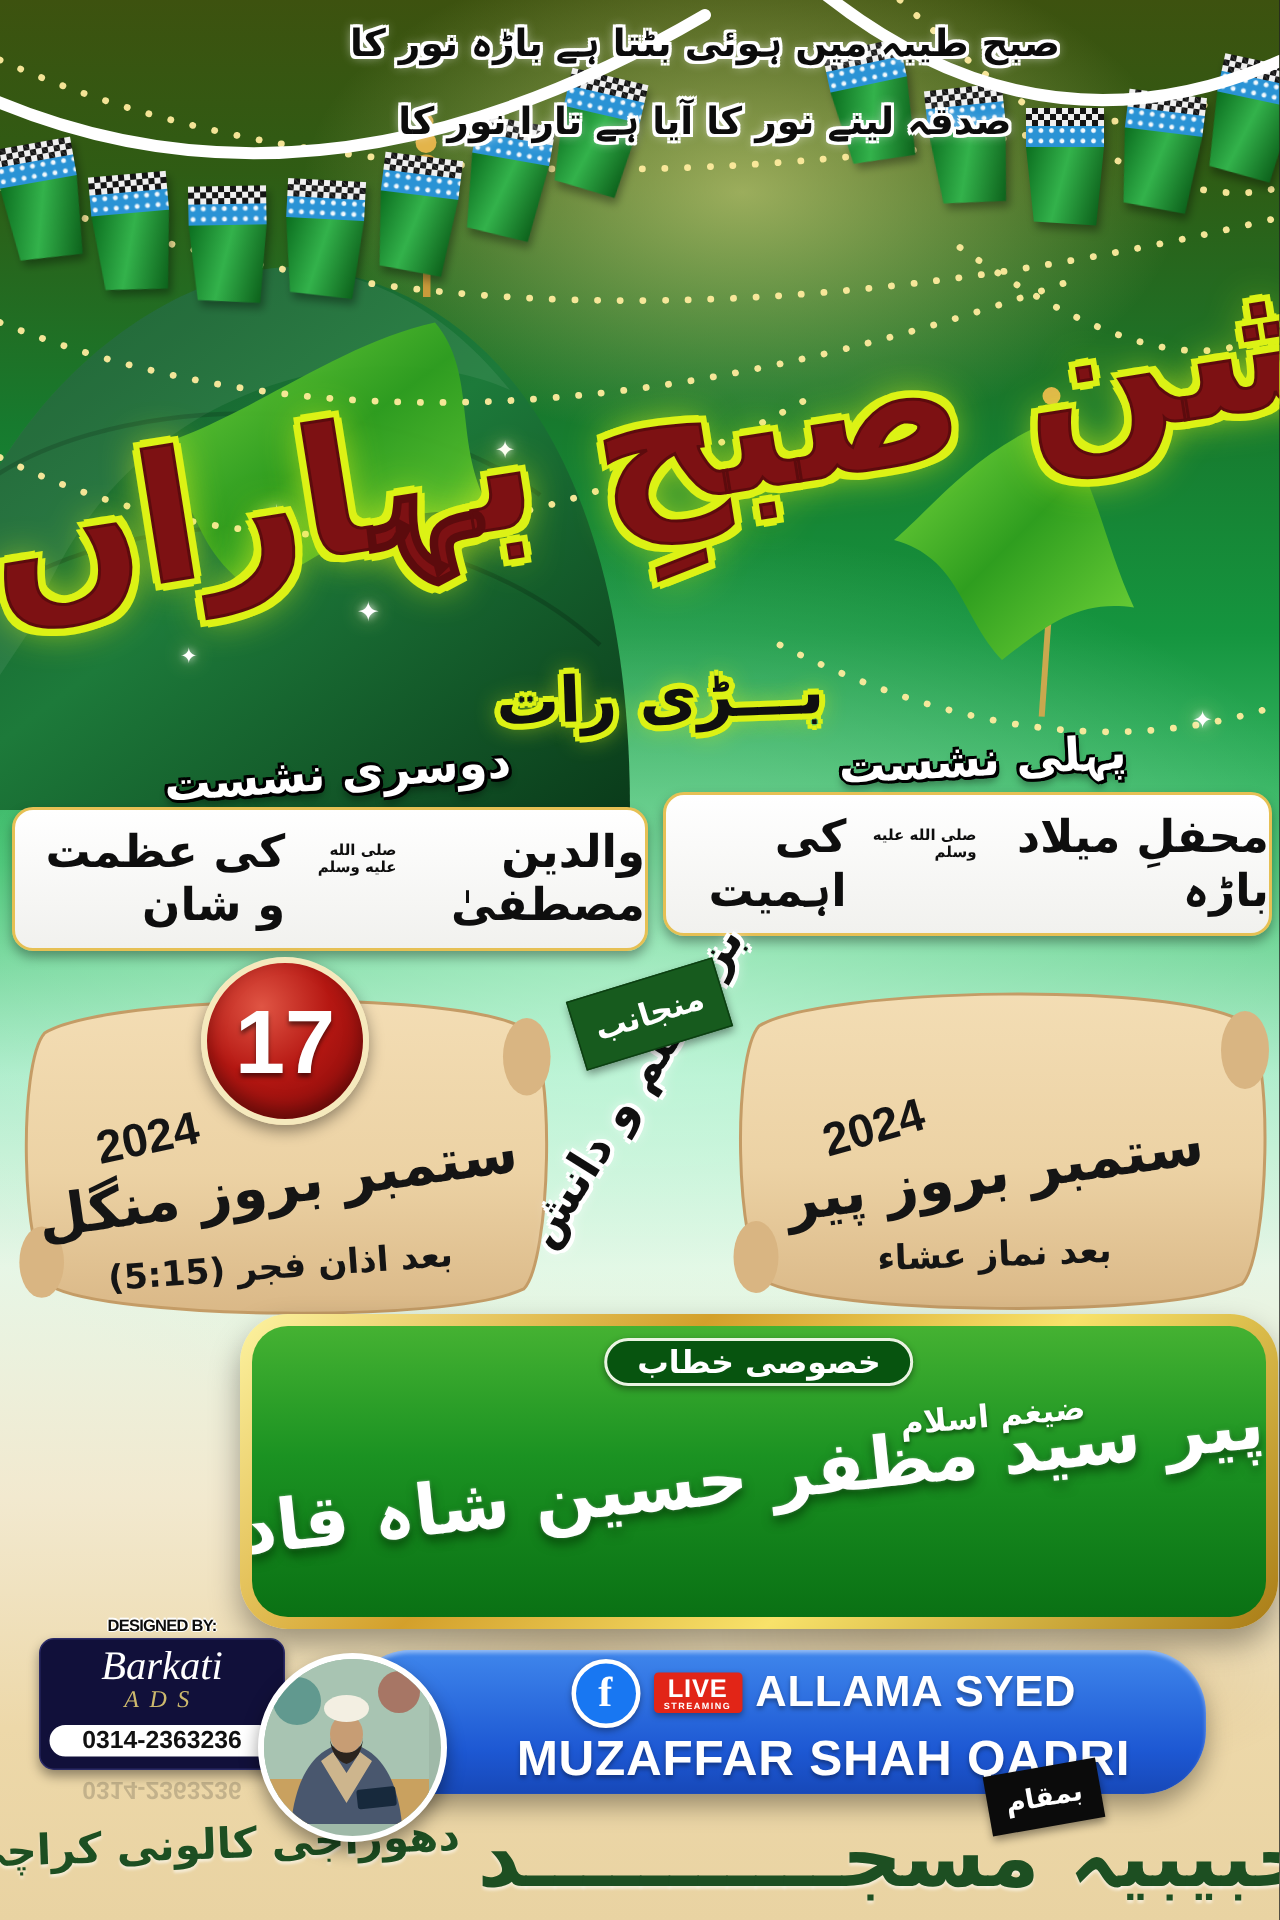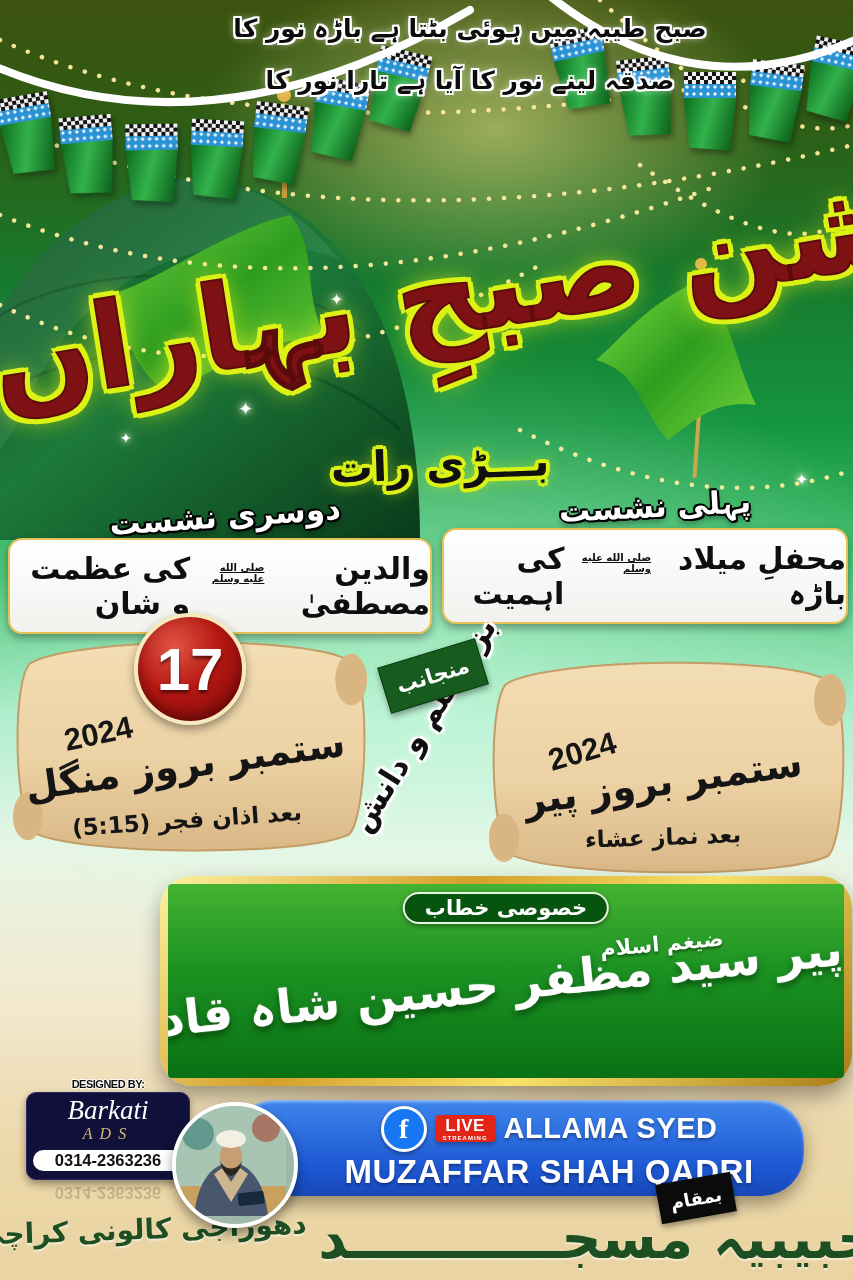--- a/index.html
+++ b/index.html
@@ -36,21 +36,21 @@
   #title-sub{left:240px;top:440px;width:400px;z-index:6;text-align:center;transform:rotate(-2deg);
     font-size:42px;font-weight:bold;color:#101010;
     text-shadow:-4px 0 0 #dcf215,4px 0 0 #dcf215,0 -4px 0 #dcf215,0 4px 0 #dcf215,-3px -3px 0 #dcf215,3px 3px 0 #dcf215,-3px 3px 0 #dcf215,3px -3px 0 #dcf215,0 0 16px rgba(222,243,24,.95);}
 
   
   .sess-head{z-index:6;text-align:center;font-size:31px;font-weight:bold;color:#fff;
     text-shadow:-2px 0 0 #000,2px 0 0 #000,0 -2px 0 #000,0 2px 0 #000,2px 2px 0 #000,-2px -2px 0 #000,0 4px 6px rgba(0,0,0,.45);}
   .sess-box{z-index:6;background:linear-gradient(180deg,#ffffff,#f1f1ee);border:2px solid #e6c054;border-radius:14px;
     box-shadow:0 4px 8px rgba(0,0,0,.35);display:flex;align-items:center;justify-content:center;gap:6px;
     font-size:30px;font-weight:bold;color:#0e0e0e;}
-  .salawat{font-size:10px;transform:translateY(-13px);font-weight:bold;text-decoration:underline;}
+  .salawat{font-size:10px;transform:translateY(-13px);font-weight:bold;}
 
   
   .scroll{z-index:6;}
   .scroll svg{position:absolute;left:0;top:0;}
   .date-circle{position:absolute;width:104px;height:104px;border-radius:50%;
     background:radial-gradient(circle at 35% 28%,#e05544 0%,#b51712 45%,#7c0909 100%);
     border:4px solid #f5e9bd;box-shadow:0 4px 10px rgba(0,0,0,.4), inset 0 -6px 12px rgba(0,0,0,.35);
     display:flex;align-items:center;justify-content:center;
     font-size:60px;font-weight:bold;color:#fff;font-family:"Liberation Sans",sans-serif;
     text-shadow:0 3px 3px rgba(0,0,0,.5);}
@@ -63,21 +63,21 @@
     background:#175b1e;border:1px solid #0c3f12;box-shadow:0 3px 6px rgba(0,0,0,.4);
     display:flex;align-items:center;justify-content:center;color:#fff;font-size:21px;font-weight:bold;}
   #org-name{left:312px;top:700px;width:230px;z-index:6;transform:rotate(-58deg);transform-origin:center;
     text-align:center;font-size:31px;font-weight:bold;color:#101010;letter-spacing:1px;
     text-shadow:-3px 0 0 #fff,3px 0 0 #fff,0 -3px 0 #fff,0 3px 0 #fff,2px 2px 0 #fff,-2px -2px 0 #fff,0 0 10px #fff;}
 
   
   #speaker-wrap{left:160px;top:876px;width:692px;height:210px;z-index:7;border-radius:32px;padding:8px;box-sizing:border-box;
     background:linear-gradient(135deg,#fdf3a0,#d3a02b 35%,#f8e26a 62%,#a97c16 100%);
     box-shadow:0 10px 20px rgba(0,0,0,.35);}
-  #speaker-inner{position:relative;width:100%;height:100%;border-radius:4px;
+  #speaker-inner{position:relative;width:100%;height:100%;border-radius:24px;
     background:linear-gradient(180deg,#45b232 0%,#1b9222 45%,#0a7114 100%);overflow:hidden;}
   #speaker-pill{position:absolute;left:50%;top:8px;transform:translateX(-50%);
     background:#07540f;border:2px solid #eaf4e2;border-radius:22px;padding:2px 20px;
     color:#fff;font-size:21px;font-weight:bold;box-shadow:0 2px 5px rgba(0,0,0,.4);}
   #speaker-small{position:absolute;right:120px;top:48px;color:#fff;font-size:21px;font-weight:bold;transform:rotate(-5deg);
     text-shadow:0 2px 3px rgba(0,40,0,.6);}
   #speaker-name{position:absolute;left:0;right:0;top:72px;text-align:center;transform:rotate(-6deg);
     color:#fff;font-size:47px;font-weight:bold;white-space:nowrap;
     text-shadow:0 4px 7px rgba(0,45,0,.65),0 0 2px rgba(255,255,255,.4);}
 
@@ -283,21 +283,21 @@
         </defs>
       <path d="M28,42 C70,16 310,12 352,40 C372,56 368,196 350,214 C300,238 70,234 32,212 C12,192 10,62 28,42 Z" fill="url(#p1)" stroke="#c49c66" stroke-width="2"></path>
       <ellipse cx="352" cy="58" rx="16" ry="26" fill="#d9b582"></ellipse>
         <ellipse cx="26" cy="196" rx="15" ry="24" fill="#d9b582"></ellipse>
     </svg>
     <div class="yr" style="left:70px;top:92px;transform:rotate(-16deg)">2024</div>
     <div class="dline rtl nowrap" style="left:20px;top:118px;width:330px;transform:rotate(-8deg)">ستمبر بروز پیر</div>
     <div class="tline rtl" style="left:45px;top:182px;width:280px;transform:rotate(-2deg)">بعد نماز عشاء</div>
   </div>
 
-  <div class="abs scroll" style="left:2px;top:621px;width:372px;height:250px">
+  <div class="abs scroll" style="left:2px;top:646px;width:372px;height:250px">
     <svg width="372" height="250" viewBox="0 0 375 250">
       <path d="M28,42 C70,16 310,12 352,40 C372,56 368,196 350,214 C300,238 70,234 32,212 C12,192 10,62 28,42 Z" fill="url(#p1)" stroke="#c49c66" stroke-width="2"></path>
       <ellipse cx="352" cy="58" rx="16" ry="26" fill="#d9b582"></ellipse>
         <ellipse cx="26" cy="196" rx="15" ry="24" fill="#d9b582"></ellipse>
     </svg>
     <div class="date-circle" style="left:132px;top:-8px">17</div>
     <div class="yr" style="left:62px;top:95px;transform:rotate(-12deg)">2024</div>
     <div class="dline rtl nowrap" style="left:18px;top:122px;width:330px;transform:rotate(-8deg)">ستمبر بروز منگل</div>
     <div class="tline rtl" style="left:40px;top:186px;width:290px;transform:rotate(-4deg)">بعد اذان فجر (5:15)</div>
   </div>

